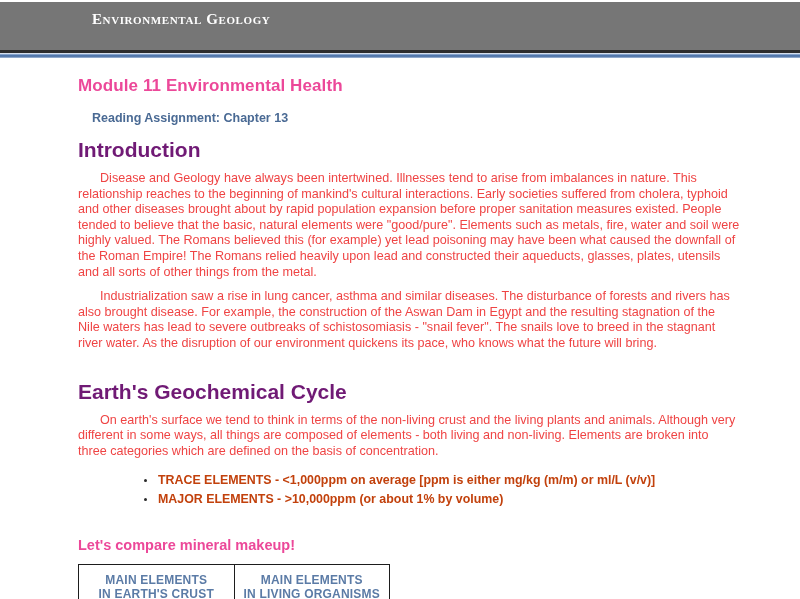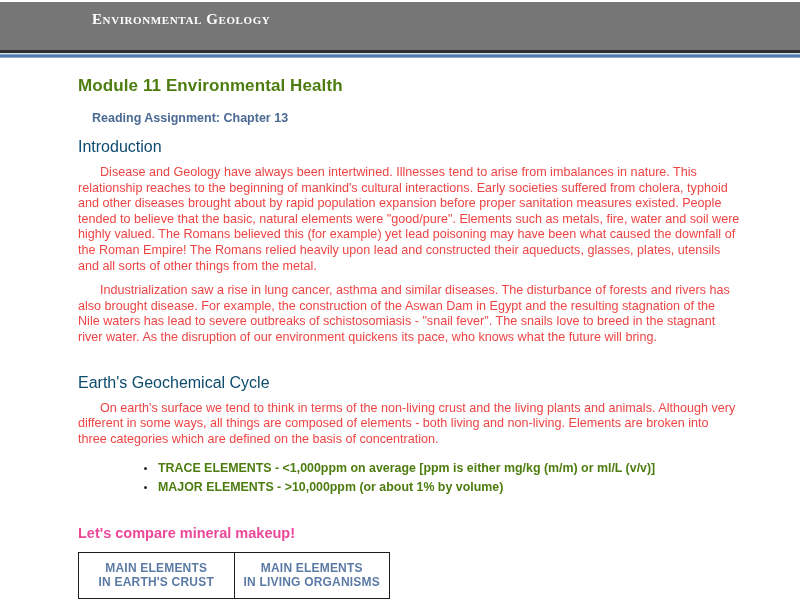--- a/index.html
+++ b/index.html
@@ -51,36 +51,36 @@
   }
   .content {
     padding-left: 78px;
     padding-right: 60px;
   }
 
   h1.module-title {
     margin: 18px 0 0 0;
     font-size: 17px;
     font-weight: bold;
-    color: #4d7c0f;
+    color: #ec4899;
     letter-spacing: 0.1px;
   }
 
   .reading-assignment {
     margin: 15px 0 0 14px;
     font-size: 12.5px;
     font-weight: bold;
     color: #4a6a94;
   }
 
   h2.section-heading {
     margin: 13px 0 0 0;
-    font-size: 16px;
-    font-weight: normal;
-    color: #0c4a6e;
+    font-size: 21px;
+    font-weight: bold;
+    color: #701a75;
   }
   h2.section-heading.spaced {
     margin-top: 28px;
   }
 
   p.body-text {
     margin: 9px 0 0 0;
     font-size: 12.6px;
     line-height: 15.6px;
     color: #ef4444;
@@ -90,21 +90,21 @@
 
   ul.element-list {
     margin: 12px 0 0 0;
     padding-left: 66px;
     list-style: none;
   }
   ul.element-list li {
     position: relative;
     font-size: 12.4px;
     font-weight: bold;
-    color: #4d7c0f;
+    color: #c2410c;
     line-height: 19px;
     padding-left: 14px;
   }
   ul.element-list li::before {
     content: "";
     position: absolute;
     left: 0;
     top: 8px;
     width: 3px;
     height: 3px;

